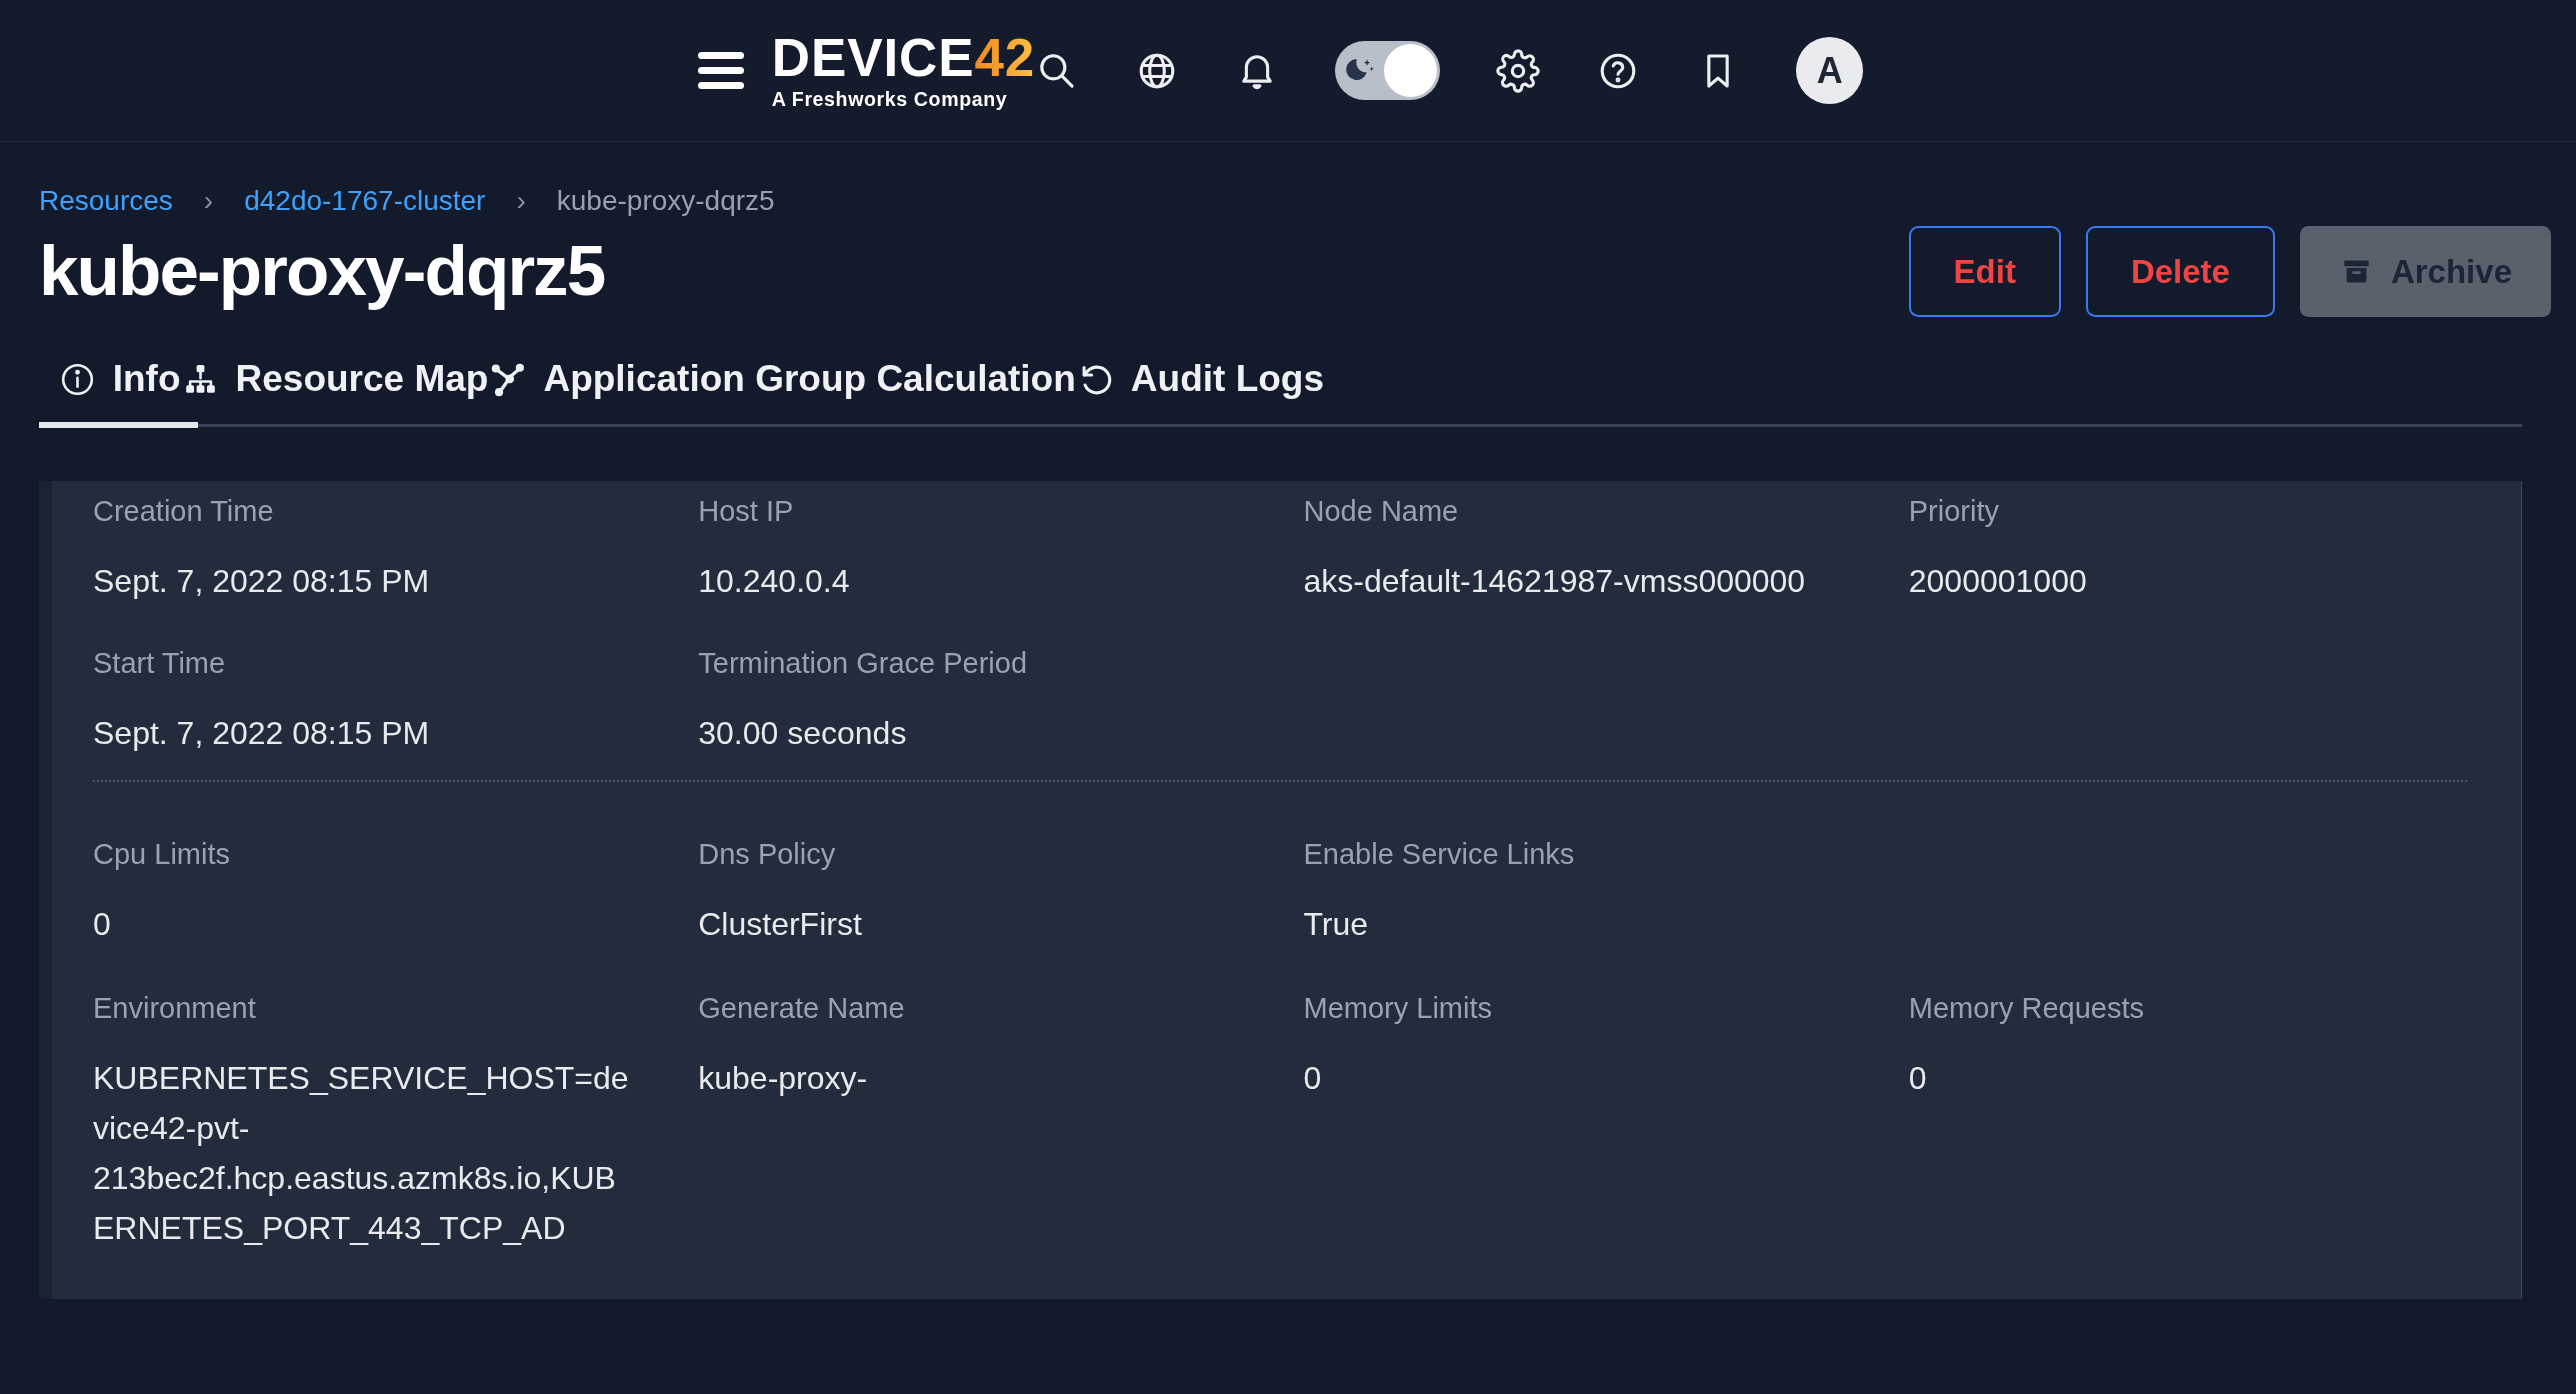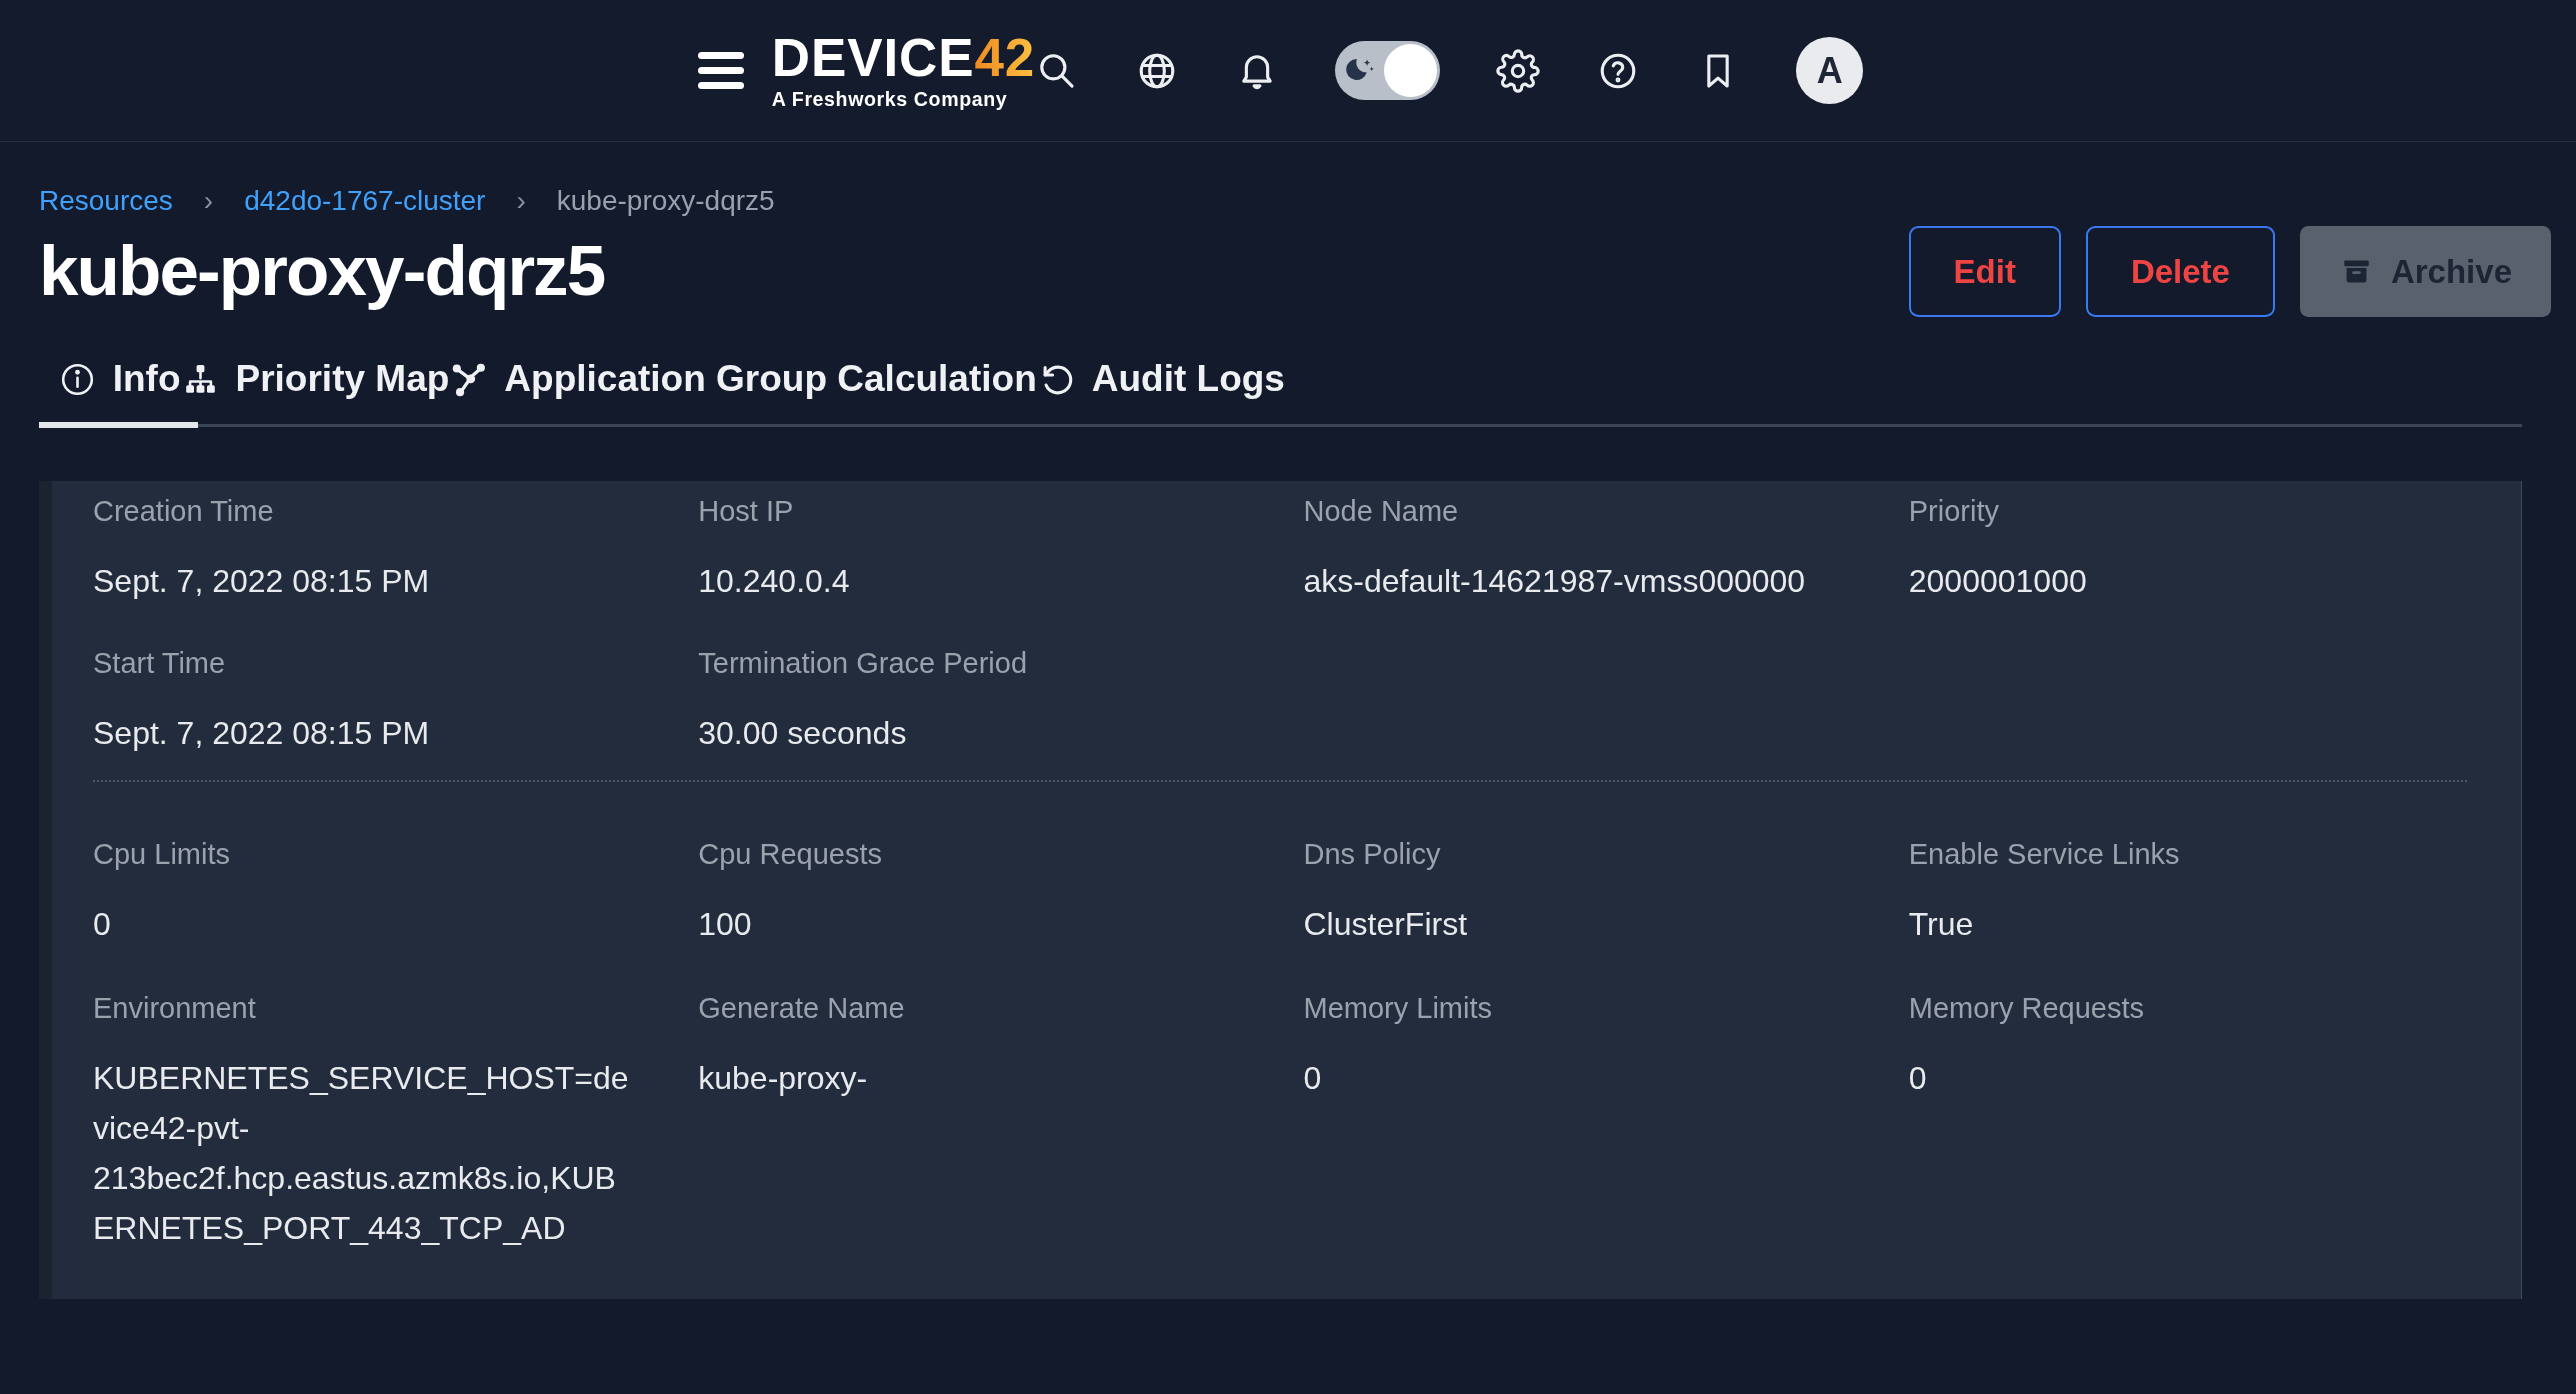--- a/index.html
+++ b/index.html
@@ -196,21 +196,21 @@
           <svg viewBox="0 0 24 24">
               <g fill="currentColor">
                 <rect x="9.6" y="3" width="4.8" height="4.6" rx="1"></rect>
                 <rect x="3.2" y="15.6" width="4.8" height="4.6" rx="1"></rect>
                 <rect x="9.6" y="15.6" width="4.8" height="4.6" rx="1"></rect>
                 <rect x="16" y="15.6" width="4.8" height="4.6" rx="1"></rect>
               </g>
               <path class="stroke-icon" d="M12 7.6v3.6M5.6 15.6v-2.4h12.8v2.4M12 13.2v2.4"></path>
             </svg>
         </span>
-        <span>Priority Map</span>
+        <span>Resource Map</span>
       </div>
       <div class="tab">
         <span class="ticon">
           <svg viewBox="0 0 24 24">
               <path class="stroke-icon" style="stroke-width:2" d="M6 6.4l6.2 4.6M18.6 6l-5.4 4.8M8 18.6l4.2-6"></path>
               <g fill="currentColor">
                 <circle cx="4.8" cy="5.2" r="2.5"></circle>
                 <circle cx="19.6" cy="4.8" r="2.5"></circle>
                 <circle cx="6.8" cy="19.8" r="2.5"></circle>
                 <circle cx="13.4" cy="11.6" r="2.7"></circle>
@@ -265,24 +265,20 @@
         </div>
 
         <div class="divider"></div>
 
         <div class="frow r3">
           <div class="field">
             <div class="flabel">Cpu Limits</div>
             <div class="fvalue">0</div>
           </div>
           <div class="field">
-            <div class="flabel">Cpu Requests</div>
-            <div class="fvalue">100</div>
-          </div>
-          <div class="field">
             <div class="flabel">Dns Policy</div>
             <div class="fvalue">ClusterFirst</div>
           </div>
           <div class="field">
             <div class="flabel">Enable Service Links</div>
             <div class="fvalue">True</div>
           </div>
         </div>
 
         <div class="frow r4">

